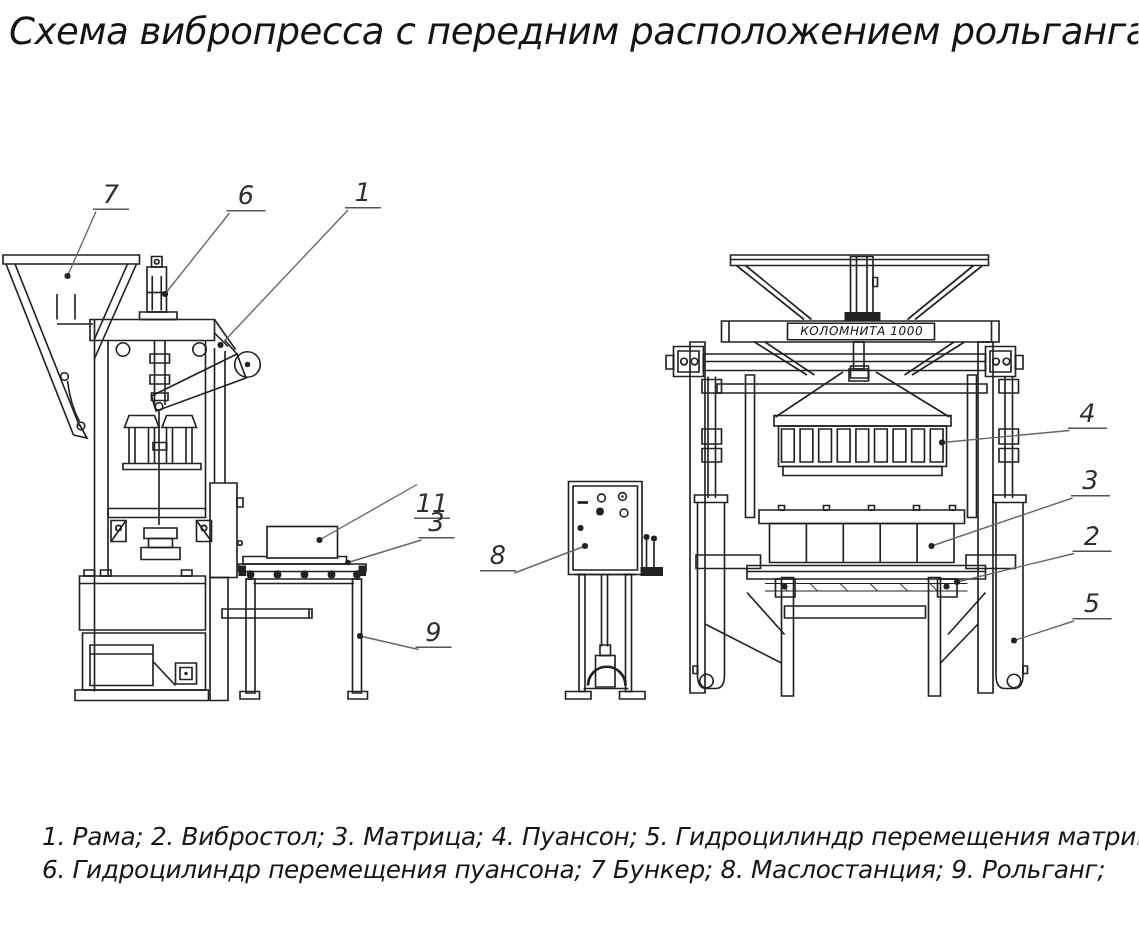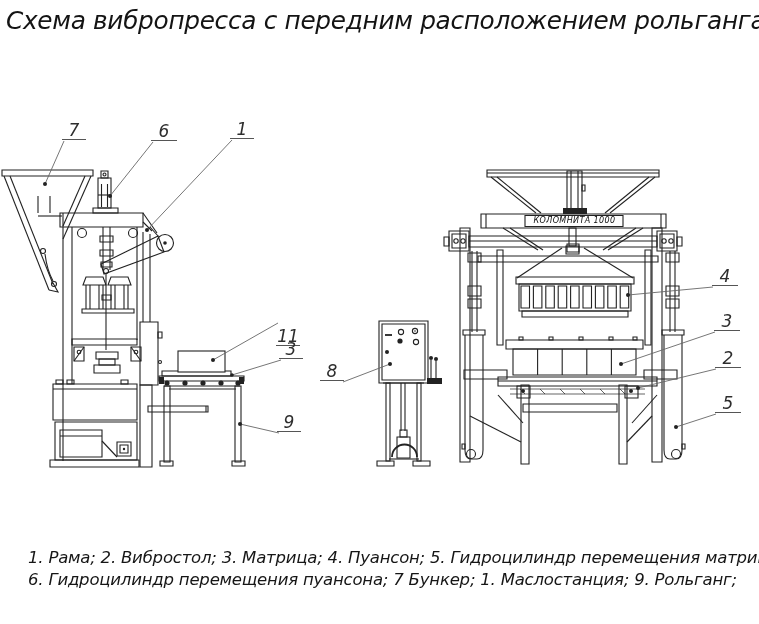--- a/index.html
+++ b/index.html
@@ -328,16 +328,16 @@
   <div class="callout" style="left:279px;top:341px;width:24px;">3</div>
   <div class="callout" style="left:277px;top:414px;width:24px;">9</div>
   <div class="callout" style="left:320px;top:363px;width:24px;">8</div>
   <div class="callout" style="left:712px;top:268px;width:26px;">4</div>
   <div class="callout" style="left:714px;top:313px;width:26px;">3</div>
   <div class="callout" style="left:715px;top:350px;width:26px;">2</div>
   <div class="callout" style="left:715px;top:395px;width:26px;">5</div>
 
   <div class="legend">
     <div>1. Рама; 2. Вибростол; 3. Матрица; 4. Пуансон; 5. Гидроцилиндр перемещения матрицы;</div>
-    <div>6. Гидроцилиндр перемещения пуансона; 7 Бункер; 1. Маслостанция; 9. Рольганг;</div>
+    <div>6. Гидроцилиндр перемещения пуансона; 7 Бункер; 8. Маслостанция; 9. Рольганг;</div>
   </div>
 
 </div>
 
 </body></html>

